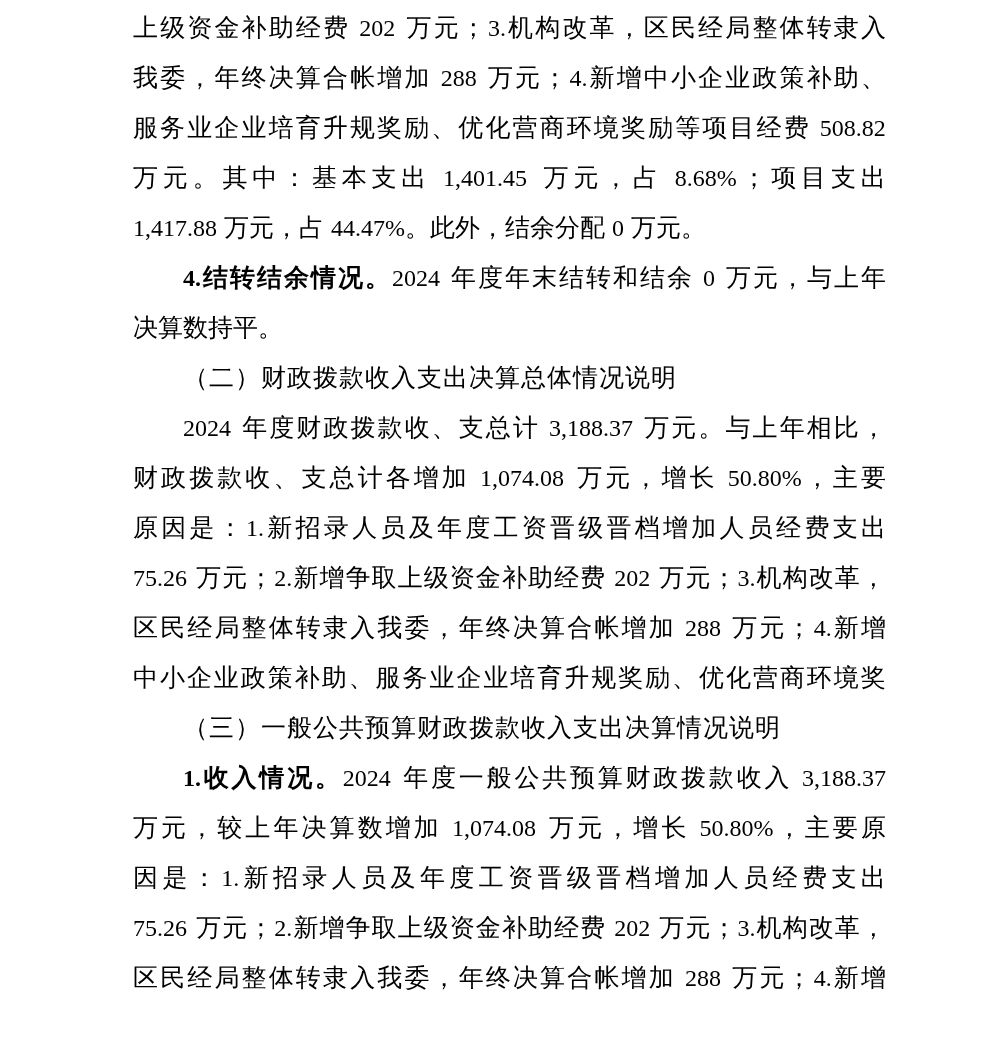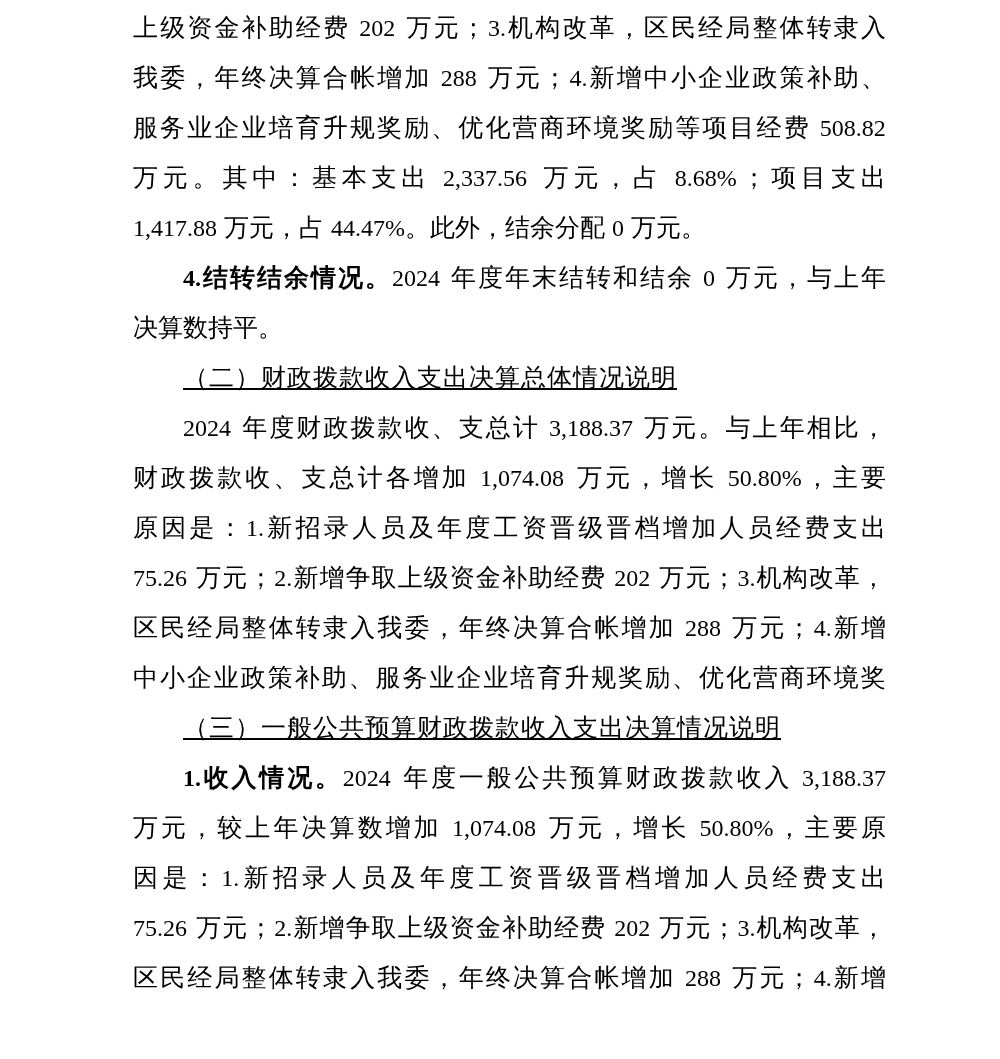--- a/index.html
+++ b/index.html
@@ -25,21 +25,21 @@
     white-space: nowrap;
     overflow: visible;
   }
   
   .line.j {
     display: flex;
     justify-content: space-between;
     align-items: baseline;
   }
   .line.ind { padding-left: 50px; }
-  .line.kai { letter-spacing: 1px; text-decoration: underline; }
+  .line.kai { letter-spacing: 1px; }
   .num { font-size: 24px; }
   .b { font-weight: bold; }
   .sp { display: inline-block; width: 7px; }
 </style>
 </head>
 <body>
 
 <div class="page">
   <div id="lines-root">
       <div class="line j">
@@ -138,21 +138,21 @@
         <span class="">元</span>
         <span class="">。</span>
         <span class="">其</span>
         <span class="">中</span>
         <span class="">：</span>
         <span class="">基</span>
         <span class="">本</span>
         <span class="">支</span>
         <span class="">出</span>
         <span class="sp"></span>
-        <span class="num">2,337.56</span>
+        <span class="num">1,401.45</span>
         <span class="sp"></span>
         <span class="">万</span>
         <span class="">元</span>
         <span class="">，</span>
         <span class="">占</span>
         <span class="sp"></span>
         <span class="num">8.68%</span>
         <span class="">；</span>
         <span class="">项</span>
         <span class="">目</span>

